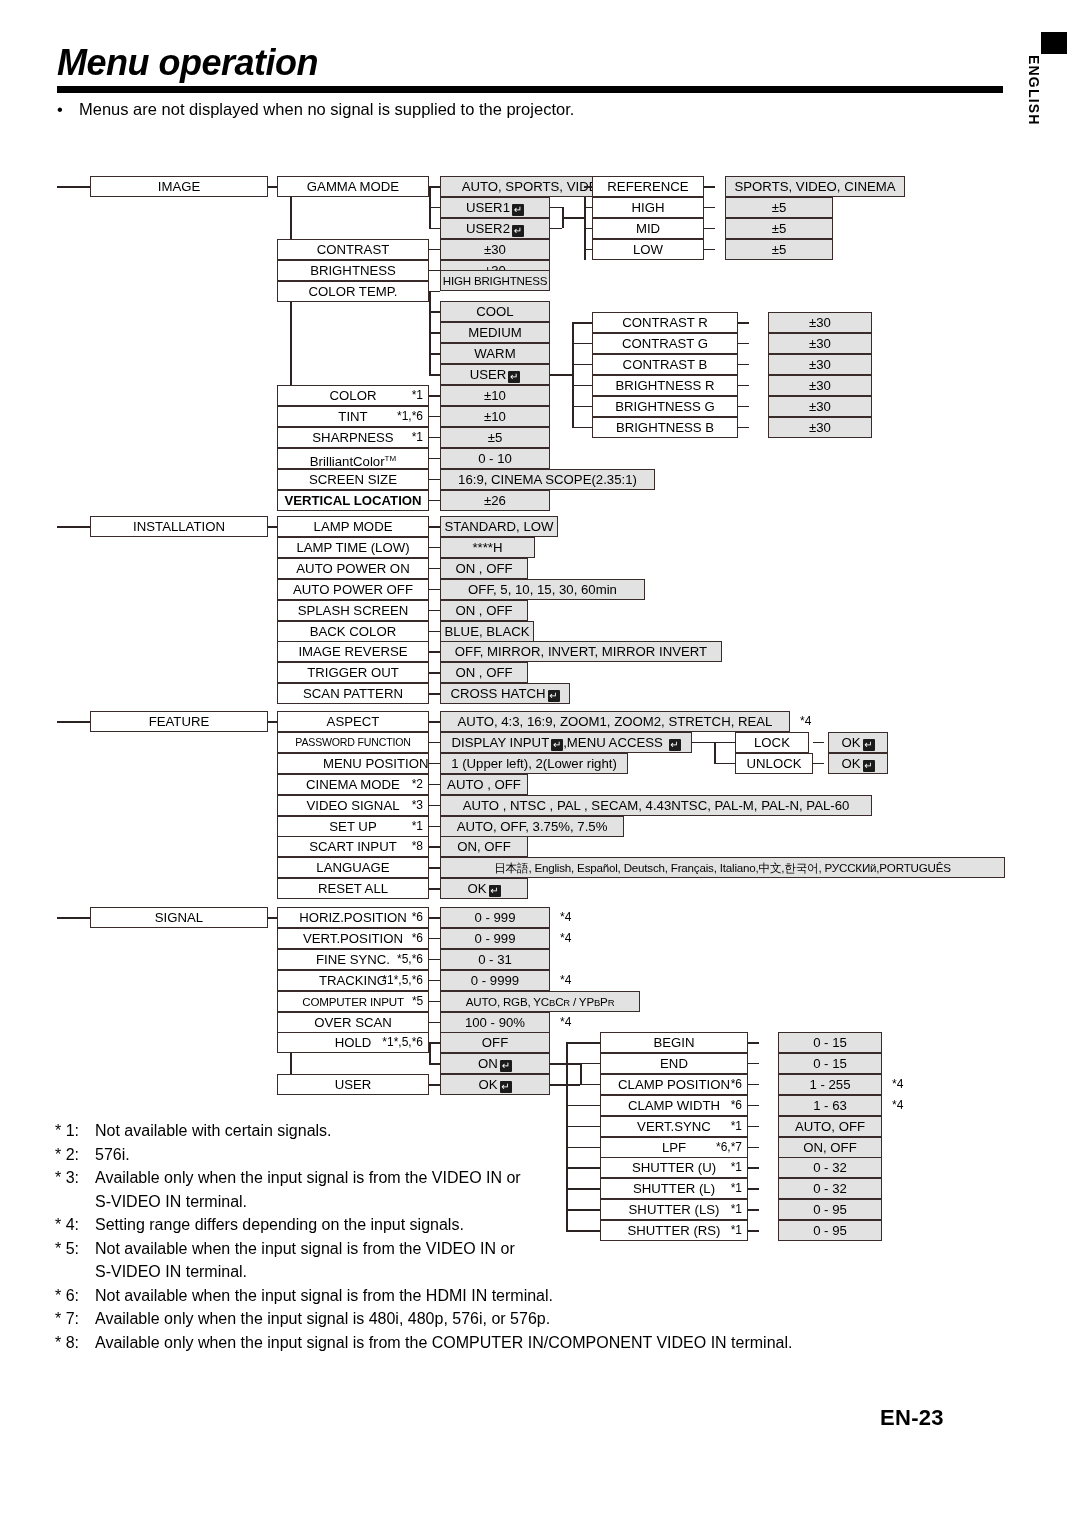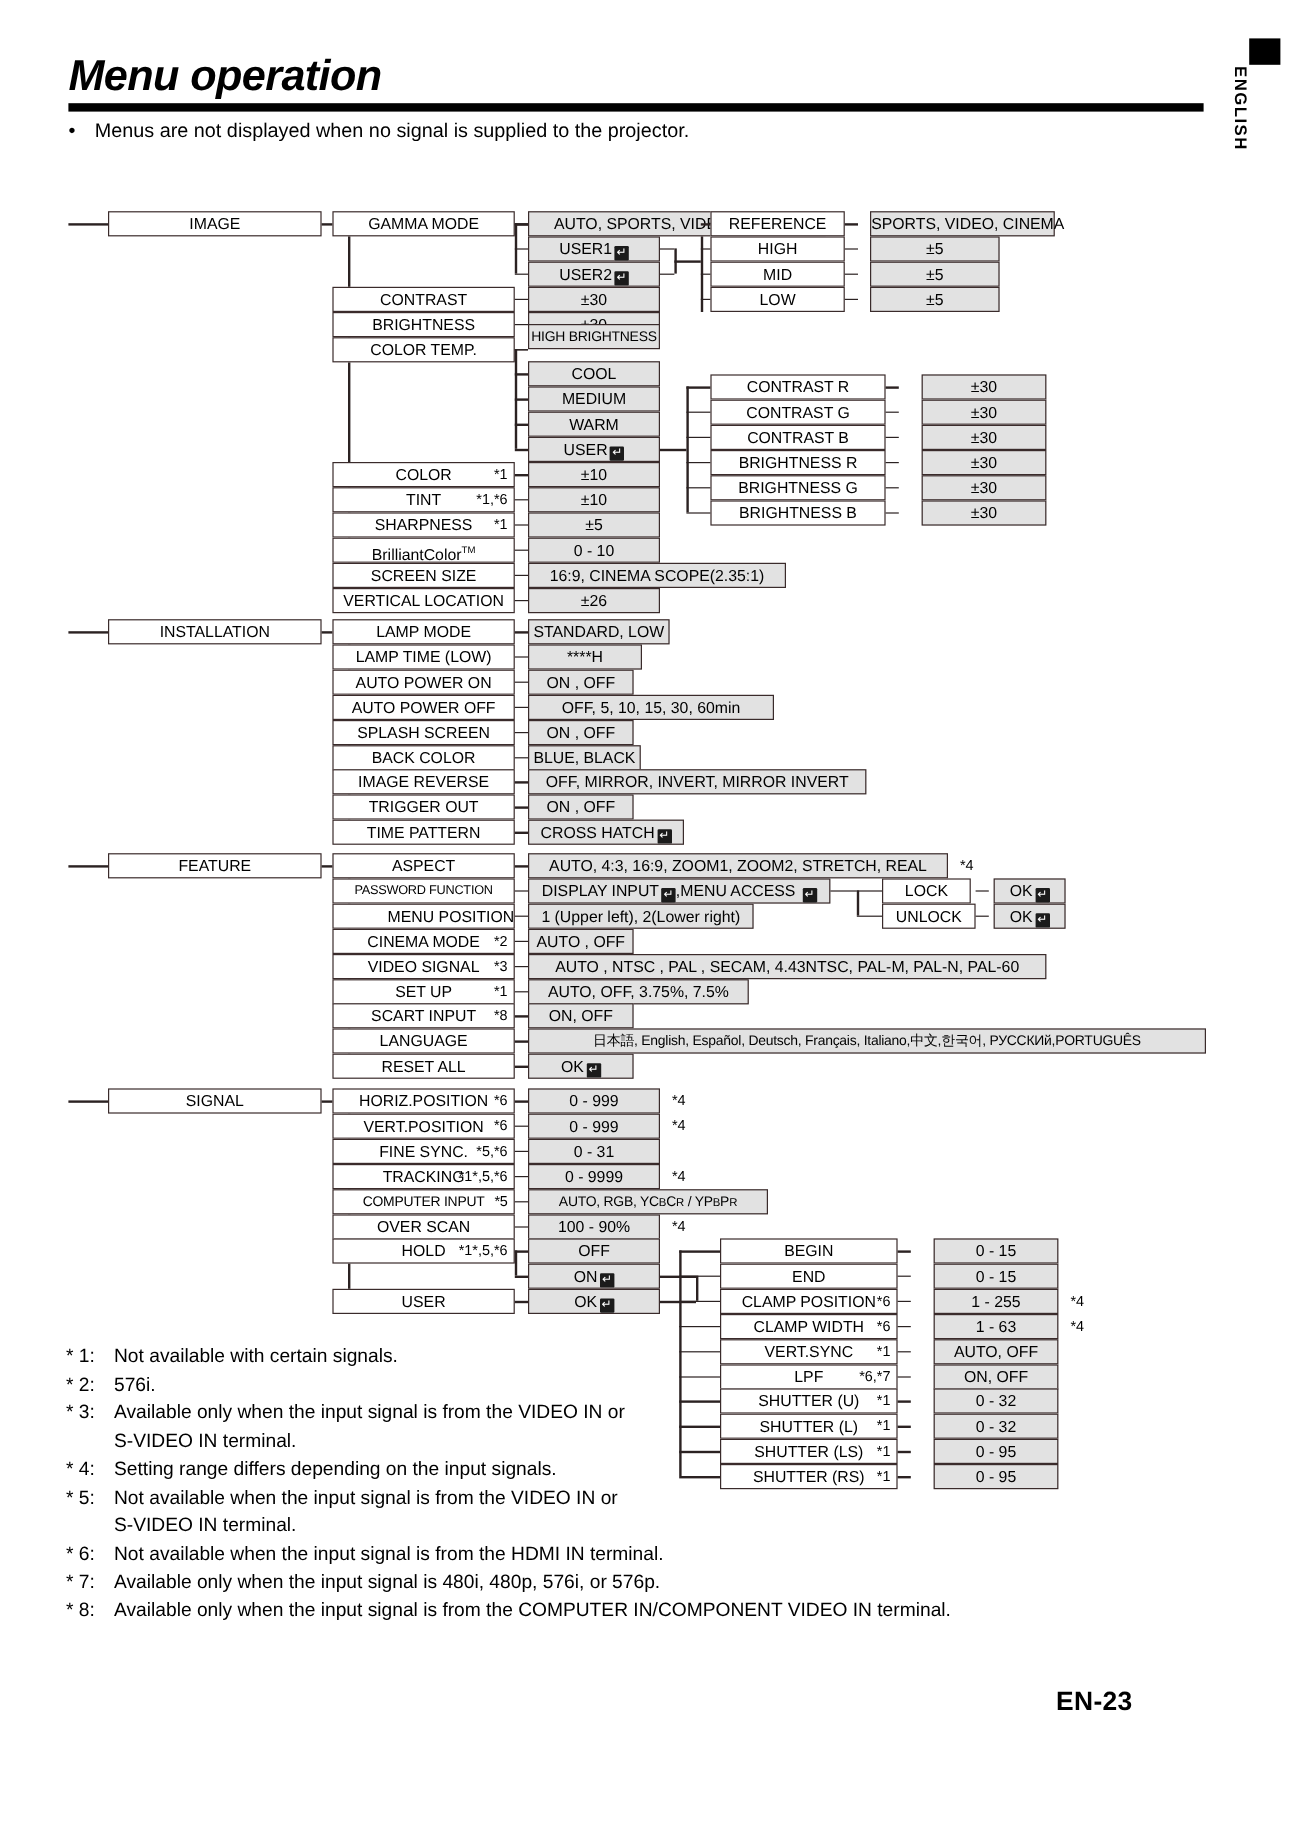--- a/index.html
+++ b/index.html
@@ -134,21 +134,21 @@
       <div class="line hl" style="left: 429px; top: 436.8px; width: 11px; height: 1.6px;"></div>
       <div class="box val" style="left: 440px; top: 426.8px; width: 110px; height: 21px;">±5</div>
       <div class="box" style="left: 277px; top: 447.7px; width: 152px; height: 21px;">BrilliantColor<sup style="font-size:8px">TM</sup></div>
       <div class="line hl" style="left: 290px; top: 457.7px; height: 1.6px;"></div>
       <div class="line hl" style="left: 429px; top: 457.7px; width: 11px; height: 1.6px;"></div>
       <div class="box val" style="left: 440px; top: 447.7px; width: 110px; height: 21px;">0 - 10</div>
       <div class="box" style="left: 277px; top: 468.6px; width: 152px; height: 21px;">SCREEN SIZE</div>
       <div class="line hl" style="left: 290px; top: 478.6px; height: 1.6px;"></div>
       <div class="line hl" style="left: 429px; top: 478.6px; width: 11px; height: 1.6px;"></div>
       <div class="box val" style="left: 440px; top: 468.6px; width: 215px; height: 21px;">16:9, CINEMA SCOPE(2.35:1)</div>
-      <div class="box" style="left: 277px; top: 489.5px; width: 152px; height: 21px;">VERTICAL LOCATION</div>
+      <div class="box" style="left: 277px; top: 489.5px; width: 152px; height: 21px; font-weight: bold;">VERTICAL LOCATION</div>
       <div class="line hl" style="left: 290px; top: 499.5px; height: 1.6px;"></div>
       <div class="line hl" style="left: 429px; top: 499.5px; width: 11px; height: 1.6px;"></div>
       <div class="box val" style="left: 440px; top: 489.5px; width: 110px; height: 21px;">±26</div>
       <div class="line vl" style="left: 429px; top: 186px; width: 1.6px; height: 41.8px;"></div>
       <div class="line hl" style="left: 429px; top: 186px; width: 11px; height: 1.6px;"></div>
       <div class="line hl" style="left: 429px; top: 206.9px; width: 11px; height: 1.6px;"></div>
       <div class="line hl" style="left: 429px; top: 227.8px; width: 11px; height: 1.6px;"></div>
       <div class="line vl" style="left: 429px; top: 290.5px; width: 1.6px; height: 83.6px;"></div>
       <div class="line hl" style="left: 429px; top: 290.5px; width: 11px; height: 1.6px;"></div>
       <div class="line hl" style="left: 429px; top: 311.4px; width: 11px; height: 1.6px;"></div>
@@ -156,21 +156,21 @@
       <div class="line hl" style="left: 429px; top: 353.2px; width: 11px; height: 1.6px;"></div>
       <div class="line hl" style="left: 429px; top: 374.1px; width: 11px; height: 1.6px;"></div>
       <div class="line hl" style="left: 550px; top: 206.9px; width: 12px; height: 1.6px;"></div>
       <div class="line hl" style="left: 550px; top: 227.8px; width: 12px; height: 1.6px;"></div>
       <div class="line vl" style="left: 562px; top: 206.9px; width: 1.6px; height: 20.9px;"></div>
       <div class="line hl" style="left: 562px; top: 217.35px; width: 22px; height: 1.6px;"></div>
       <div class="line vl" style="left: 584px; top: 197px; width: 1.6px; height: 62.7px;"></div>
       <div class="box" style="left: 592px; top: 176px; width: 112px; height: 21px;">REFERENCE</div>
       <div class="line hl" style="left: 584px; top: 186px; width: 8px; height: 1.6px;"></div>
       <div class="line hl" style="left: 704px; top: 186px; width: 11px; height: 1.6px;"></div>
-      <div class="box val" style="left: 725px; top: 176px; width: 154px; height: 21px;">SPORTS, VIDEO, CINEMA</div>
+      <div class="box val" style="left: 725px; top: 176px; width: 180px; height: 21px;">SPORTS, VIDEO, CINEMA</div>
       <div class="box" style="left: 592px; top: 196.9px; width: 112px; height: 21px;">HIGH</div>
       <div class="line hl" style="left: 584px; top: 206.9px; width: 8px; height: 1.6px;"></div>
       <div class="line hl" style="left: 704px; top: 206.9px; width: 11px; height: 1.6px;"></div>
       <div class="box val" style="left: 725px; top: 196.9px; width: 108px; height: 21px;">±5</div>
       <div class="box" style="left: 592px; top: 217.8px; width: 112px; height: 21px;">MID</div>
       <div class="line hl" style="left: 584px; top: 227.8px; width: 8px; height: 1.6px;"></div>
       <div class="line hl" style="left: 704px; top: 227.8px; width: 11px; height: 1.6px;"></div>
       <div class="box val" style="left: 725px; top: 217.8px; width: 108px; height: 21px;">±5</div>
       <div class="box" style="left: 592px; top: 238.7px; width: 112px; height: 21px;">LOW</div>
       <div class="line hl" style="left: 584px; top: 248.7px; width: 8px; height: 1.6px;"></div>
@@ -231,21 +231,21 @@
       <div class="line hl" style="left: 429px; top: 630.5px; width: 11px; height: 1.6px;"></div>
       <div class="box val" style="left: 440px; top: 620.5px; width: 94px; height: 21px;">BLUE, BLACK</div>
       <div class="box" style="left: 277px; top: 641.4px; width: 152px; height: 21px;">IMAGE REVERSE</div>
       <div class="line hl" style="left: 290px; top: 651.4px; height: 1.6px;"></div>
       <div class="line hl" style="left: 429px; top: 651.4px; width: 11px; height: 1.6px;"></div>
       <div class="box val" style="left: 440px; top: 641.4px; width: 282px; height: 21px;">OFF, MIRROR, INVERT, MIRROR INVERT</div>
       <div class="box" style="left: 277px; top: 662.3px; width: 152px; height: 21px;">TRIGGER OUT</div>
       <div class="line hl" style="left: 290px; top: 672.3px; height: 1.6px;"></div>
       <div class="line hl" style="left: 429px; top: 672.3px; width: 11px; height: 1.6px;"></div>
       <div class="box val" style="left: 440px; top: 662.3px; width: 88px; height: 21px;">ON , OFF</div>
-      <div class="box" style="left: 277px; top: 683.2px; width: 152px; height: 21px;">TIME PATTERN</div>
+      <div class="box" style="left: 277px; top: 683.2px; width: 152px; height: 21px;">SCAN PATTERN</div>
       <div class="line hl" style="left: 290px; top: 693.2px; height: 1.6px;"></div>
       <div class="line hl" style="left: 429px; top: 693.2px; width: 11px; height: 1.6px;"></div>
       <div class="box val" style="left: 440px; top: 683.2px; width: 130px; height: 21px;">CROSS HATCH<span class="ent"></span></div>
       <div class="box" style="left: 90px; top: 711px; width: 178px; height: 21px;">FEATURE</div>
       <div class="line hl" style="left: 57px; top: 721px; width: 33px; height: 1.6px;"></div>
       <div class="line hl" style="left: 268px; top: 721px; width: 22px; height: 1.6px;"></div>
       <div class="line vl" style="left: 290px; top: 721px; width: 1.6px; height: 167.2px;"></div>
       <div class="box" style="left: 277px; top: 711px; width: 152px; height: 21px;">ASPECT</div>
       <div class="line hl" style="left: 290px; top: 721px; height: 1.6px;"></div>
       <div class="line hl" style="left: 429px; top: 721px; width: 11px; height: 1.6px;"></div>

